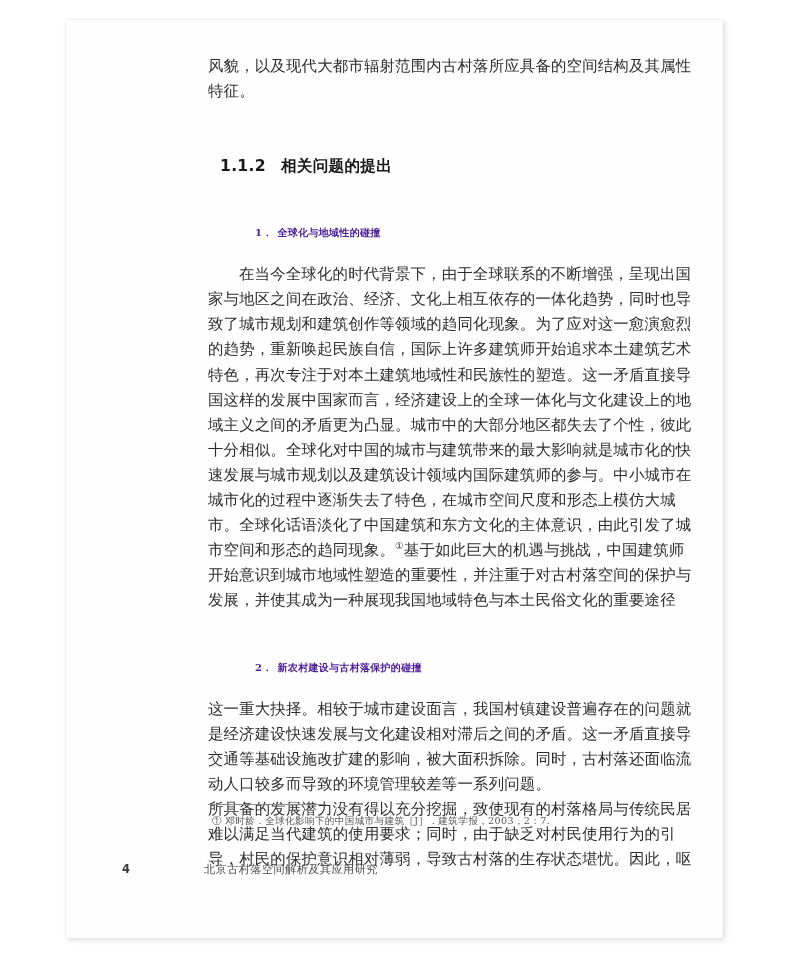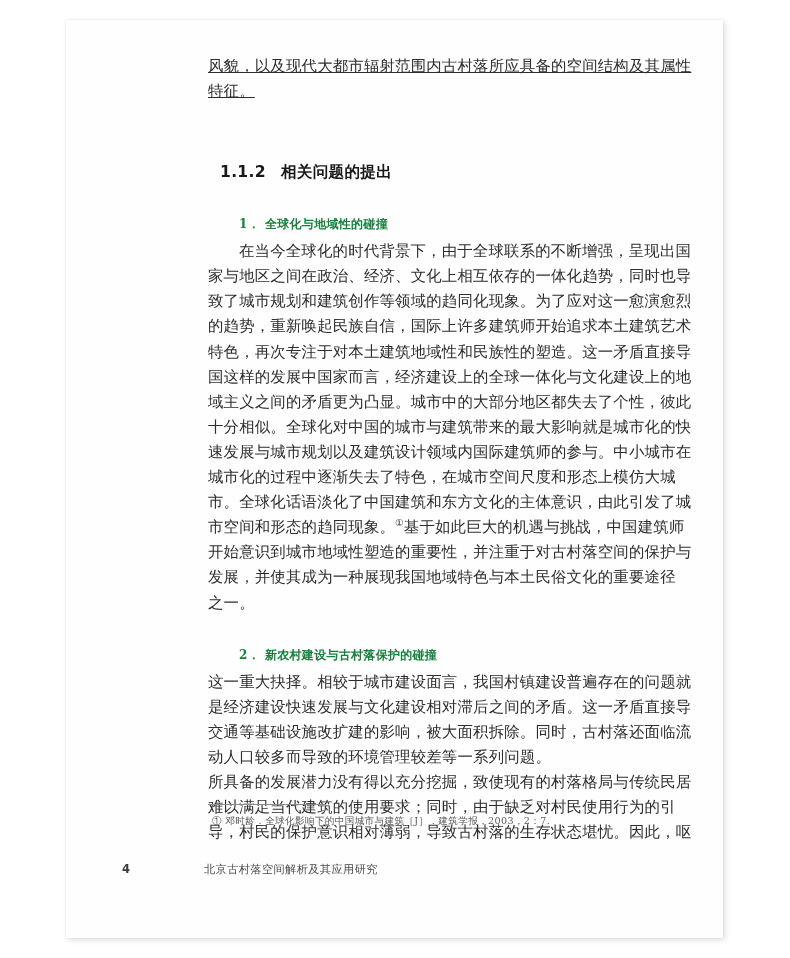--- a/index.html
+++ b/index.html
@@ -46,41 +46,41 @@
   }
   .para .ln {
     display: block;
     white-space: nowrap;
   }
   .para .ln.ind {
     text-indent: 31px;
   }
 
   
-  #opening { margin-bottom: 16px; text-decoration: underline; }
+  #opening { margin-bottom: 10px; }
 
   
   .section-head {
     font-family: "DejaVu Sans", "Liberation Sans", sans-serif;
     font-size: 15.6px;
     font-weight: bold;
     color: #191919;
     letter-spacing: 0.3px;
     margin: 12px;
     white-space: nowrap;
   }
   .section-head .num { margin-right: 15px; }
 
   
   .sub-head {
     font-family: "DejaVu Serif", "Liberation Serif", serif;
-    font-size: 12px;
+    font-size: 10px;
     font-weight: bold;
-    color: #15803d;
-    margin: 0;
+    color: #4c1d95;
+    margin: 16px;
     padding-left: 31px;
     letter-spacing: 0.3px;
     white-space: nowrap;
   }
   .sub-head .idx { margin-right: 5px; }
 
   .sup-note {
     font-size: 9.5px;
     vertical-align: super;
     line-height: 0;
@@ -172,21 +172,20 @@
       <span class="ln">特色，再次专注于对本土建筑地域性和民族性的塑造。这一矛盾直接导</span>
       <span class="ln">国这样的发展中国家而言，经济建设上的全球一体化与文化建设上的地</span>
       <span class="ln">域主义之间的矛盾更为凸显。城市中的大部分地区都失去了个性，彼此</span>
       <span class="ln">十分相似。全球化对中国的城市与建筑带来的最大影响就是城市化的快</span>
       <span class="ln">速发展与城市规划以及建筑设计领域内国际建筑师的参与。中小城市在</span>
       <span class="ln">城市化的过程中逐渐失去了特色，在城市空间尺度和形态上模仿大城</span>
       <span class="ln">市。全球化话语淡化了中国建筑和东方文化的主体意识，由此引发了城</span>
       <span class="ln"><span>市空间和形态的趋同现象。</span><span class="sup-note">①</span><span>基于如此巨大的机遇与挑战，中国建筑师</span></span>
       <span class="ln">开始意识到城市地域性塑造的重要性，并注重于对古村落空间的保护与</span>
       <span class="ln">发展，并使其成为一种展现我国地域特色与本土民俗文化的重要途径</span>
-      <span class="ln">之一。</span>
     </p>
 
     <div class="gap-block"></div>
 
     <h3 class="sub-head">
       <span class="idx">2．</span><span>新农村建设与古村落保护的碰撞</span>
     </h3>
     <div class="gap-sub"></div>
 
     <p class="para">

